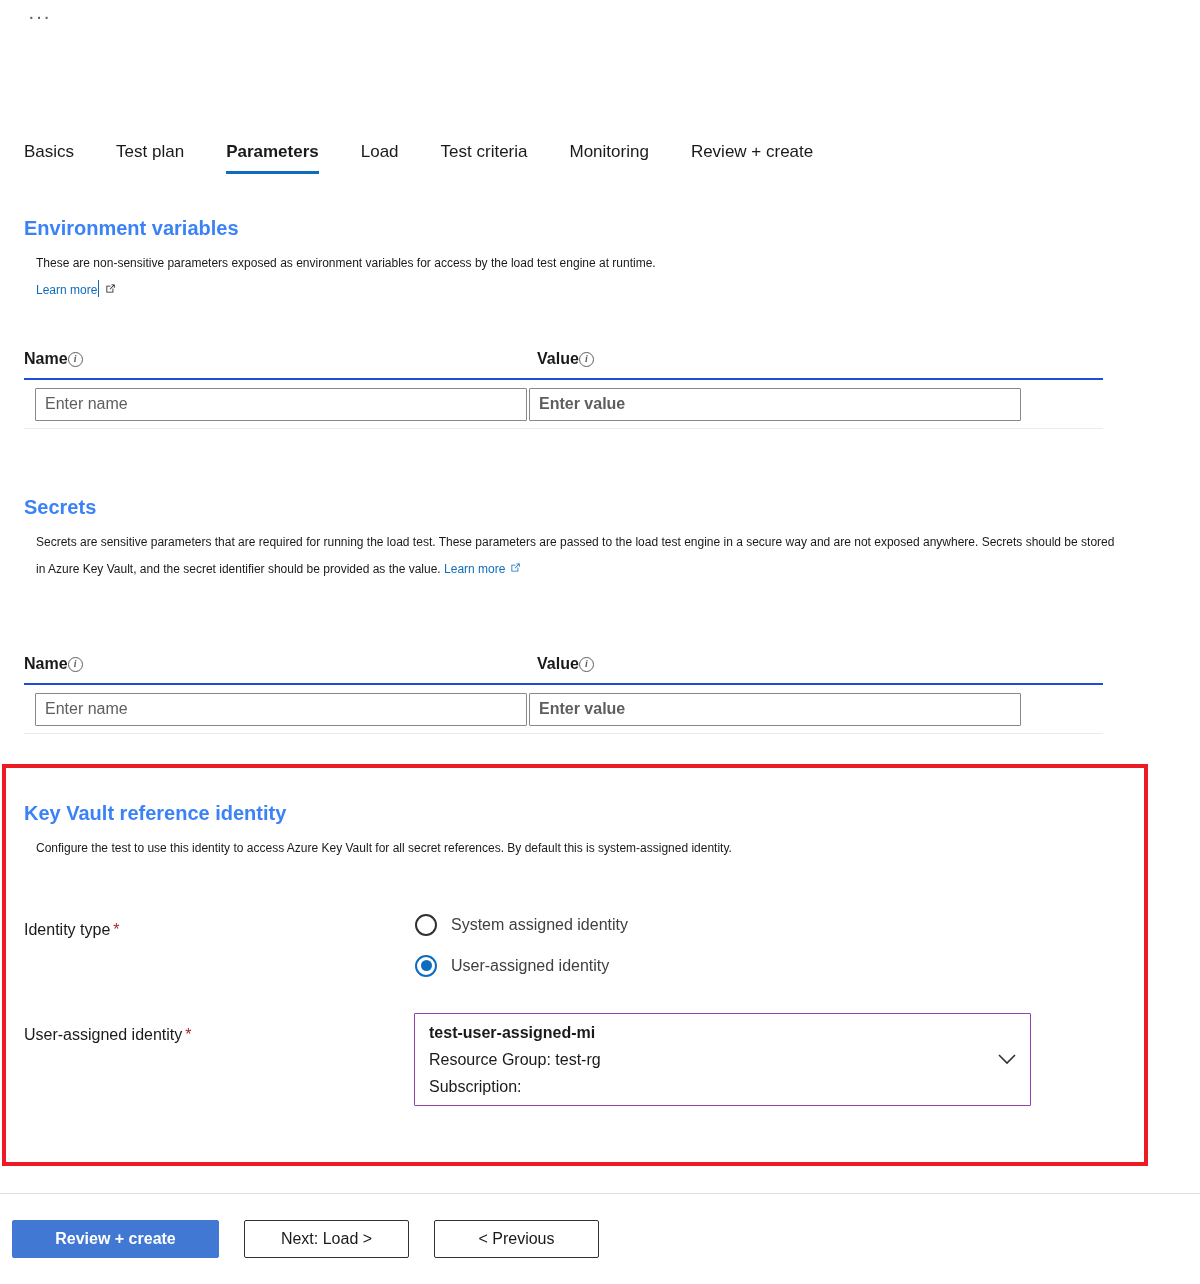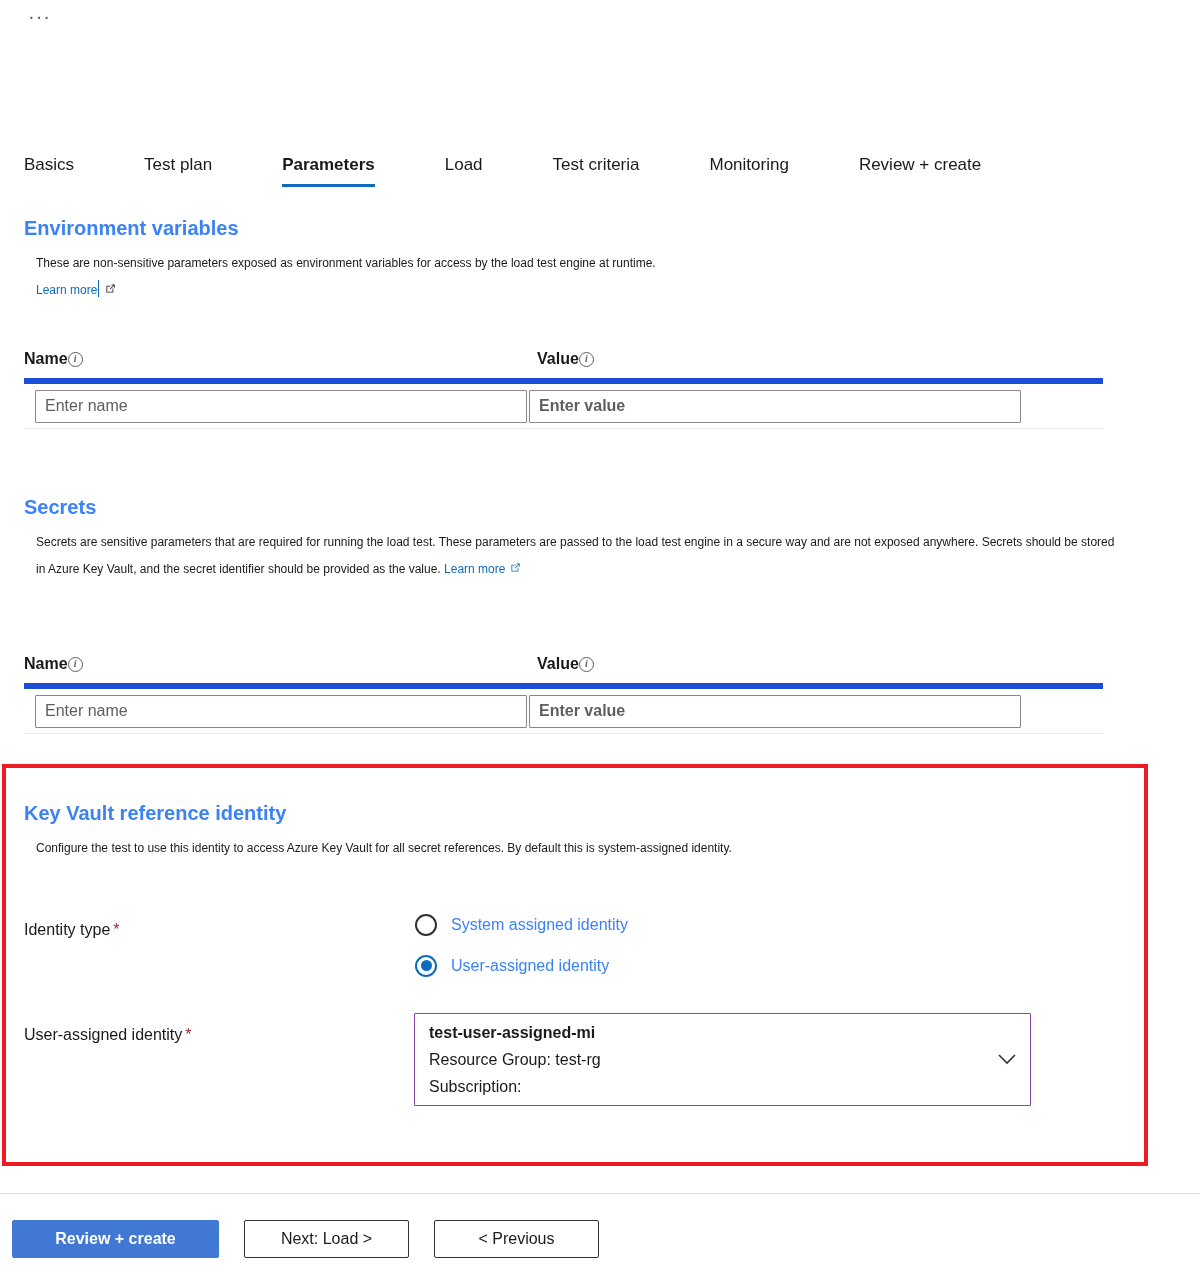--- a/index.html
+++ b/index.html
@@ -23,22 +23,22 @@
     color: #1b1a19; line-height: 44px;
   }
   .ellipsis-btn {
     font-size: 20px; color: #605e5c; line-height: 20px;
     letter-spacing: 1px; cursor: pointer; padding: 2px 4px;
     position: relative; top: -6px;
   }
 
   
   .tabs {
-    position: absolute; left: 24px; top: 153px;
-    display: flex; align-items: flex-start; gap: 28px;
+    position: absolute; left: 24px; top: 140px;
+    display: flex; align-items: flex-start;
   }
   .tab {
     font-size: 17px; color: #1b1a19; line-height: 24px;
     padding: 0 0 10px 0; margin-right: 42px; cursor: pointer;
     white-space: nowrap; position: relative;
   }
   .tab:last-child { margin-right: 0; }
   .tab.active { font-weight: 700; }
   .tab.active::after {
     content: ""; position: absolute; left: 0; right: 0; bottom: 0;
@@ -73,21 +73,21 @@
     display: flex; align-items: center; 
   }
   .info-icon {
     display: inline-flex; align-items: center; justify-content: center;
     width: 15px; height: 15px; border: 1px solid #605e5c; border-radius: 50%;
     font-size: 10px; font-style: italic; font-family: "Liberation Serif", serif;
     color: #605e5c; line-height: 1; cursor: pointer;
   }
   .kv-row {
     display: flex; align-items: center; height: 51px;
-    border-top: 6px solid #1d4ed8; border-bottom: 1px solid #edebe9;
+    border-top: 2px solid #1d4ed8; border-bottom: 1px solid #edebe9;
   }
   .kv-input {
     height: 33px; border: 1px solid #8a8886; background: #fff;
     font-family: "Liberation Sans", sans-serif; font-size: 16px;
     color: #1b1a19; padding: 0 9px; outline: none; border-radius: 1px;
   }
   .kv-input::placeholder { color: #605e5c; opacity: 1; }
   .kv-input.name { width: 492px; margin-left: 11px; }
   .kv-input.value { width: 492px; margin-left: 2px; font-weight: bold; }
 
@@ -110,21 +110,21 @@
   }
   .radio {
     width: 22px; height: 22px; border-radius: 50%;
     border: 2px solid #323130; background: #fff; flex: 0 0 22px;
     display: flex; align-items: center; justify-content: center;
   }
   .radio.checked { border-color: #0f6cbd; }
   .radio.checked::after {
     content: ""; width: 11px; height: 11px; border-radius: 50%; background: #0f6cbd;
   }
-  .radio-label { font-size: 16px; color: #3b82f6; line-height: 22px; }
+  .radio-label { font-size: 16px; color: #404040; line-height: 22px; }
 
   
   .dropdown {
     position: absolute; left: 414px; top: 1013px; width: 617px; height: 93px;
     border: 1px solid #8e43ad; background: #fff; cursor: pointer;
     display: flex; align-items: center; border-radius: 1px;
   }
   .dd-text { flex: 1 1 auto; padding: 0 14px; }
   .dd-line { font-size: 16px; color: #1b1a19; line-height: 27px; }
   .dd-line.primary { font-weight: 700; }

